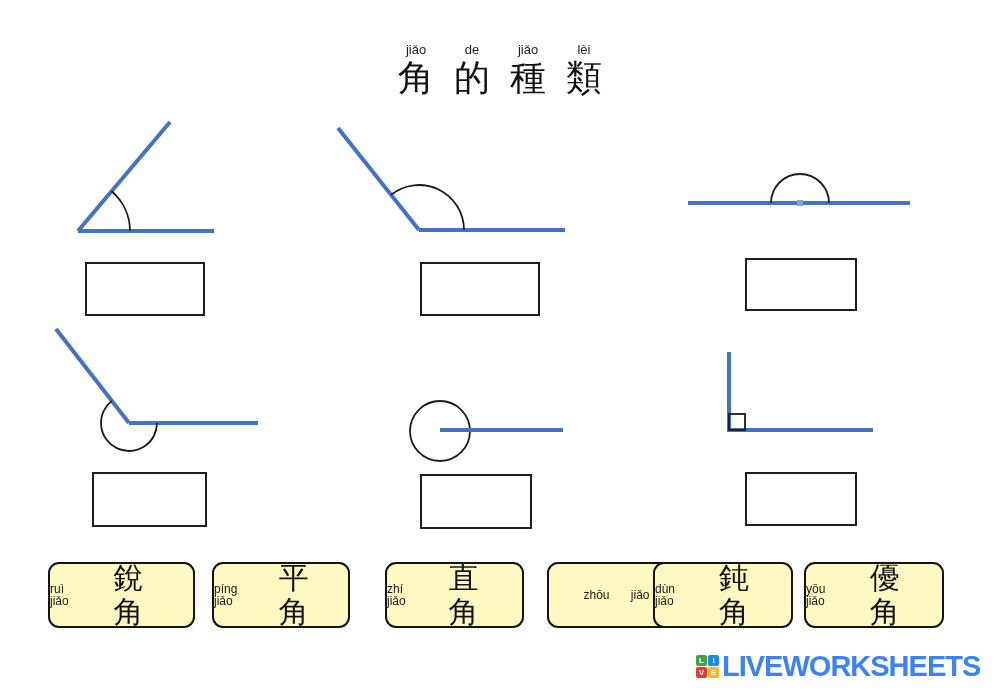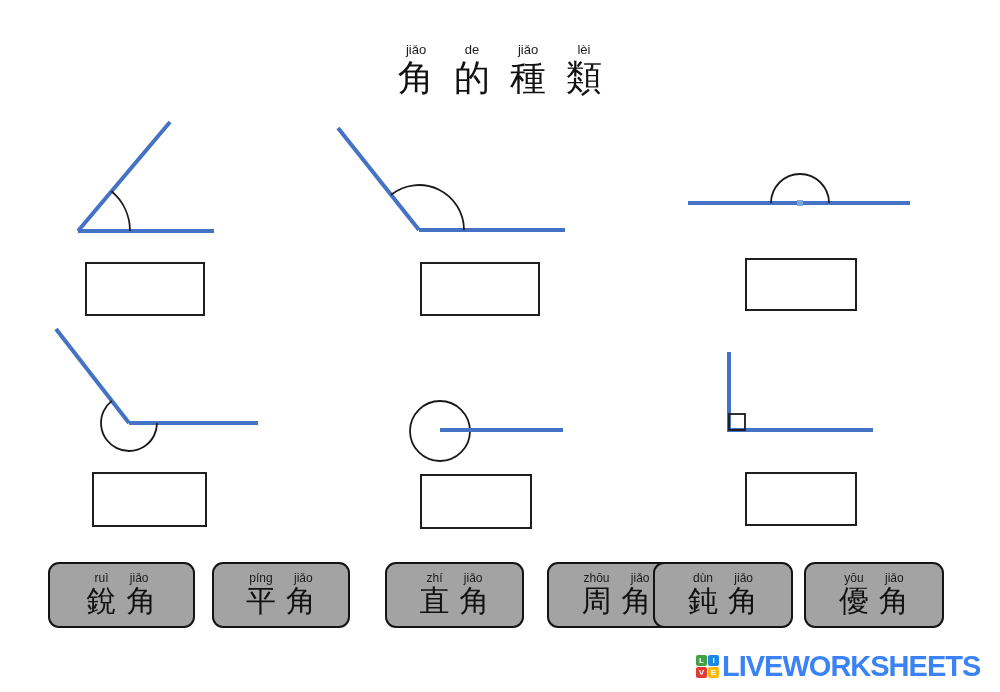--- a/index.html
+++ b/index.html
@@ -17,23 +17,23 @@
   
   svg.figs{position:absolute;left:0;top:0;}
   .bl{stroke:#4472C4;stroke-width:4;fill:none;stroke-linecap:butt;}
   .bk{stroke:#1a1a1a;stroke-width:1.8;fill:none;}
 
   
   .ansbox{position:absolute;background:#fff;border:2px solid #1f1f1f;
           box-sizing:border-box;}
 
   
-  .tile{position:absolute;top:562px;height:66px;background:#a3a3a3;
+  .tile{position:absolute;top:562px;height:66px;background:#fef9c3;
         border:2px solid #141414;border-radius:11px;box-sizing:border-box;
-        display:flex;flex-direction:column;align-items:center;justify-content:center;}
+        display:flex;flex-direction:row;align-items:center;justify-content:center;}
   .tile-pinyin{font-size:12px;color:#1a1a1a;word-spacing:18px;line-height:1;}
   .tile-hanzi{font-size:30px;color:#111;font-family:"Liberation Serif",serif;
               letter-spacing:10px;padding-left:10px;line-height:1.15;}
 
   
   .logo{position:absolute;left:696px;top:650px;display:flex;align-items:center;gap:3px;}
   .logo-grid{display:grid;grid-template-columns:11px 11px;grid-auto-rows:11px;gap:1px;}
   .logo-sq{display:flex;align-items:center;justify-content:center;color:#fff;
            font-weight:bold;font-size:8px;border-radius:2px;line-height:1;}
   .sq0{background:#43A047;} .sq1{background:#1E88E5;}
@@ -116,21 +116,20 @@
   <div class="tile" style="left:204px;width:138px;margin-left:8px;">
     <span class="tile-pinyin">píng jiǎo</span>
     <span class="tile-hanzi">平角</span>
   </div>
   <div class="tile" style="left:353px;width:139px;margin-left:32px;">
     <span class="tile-pinyin">zhí jiǎo</span>
     <span class="tile-hanzi">直角</span>
   </div>
   <div class="tile" style="left:503px;width:139px;margin-left:44px;">
     <span class="tile-pinyin">zhōu jiǎo</span>
-    <span class="tile-hanzi">周角</span>
   </div>
   <div class="tile" style="left:804px;width:140px;">
     <span class="tile-pinyin">yōu jiǎo</span>
     <span class="tile-hanzi">優角</span>
   </div>
   <div class="tile" style="left:653px;width:140px;">
     <span class="tile-pinyin">dùn jiǎo</span>
     <span class="tile-hanzi">鈍角</span>
   </div>
 

